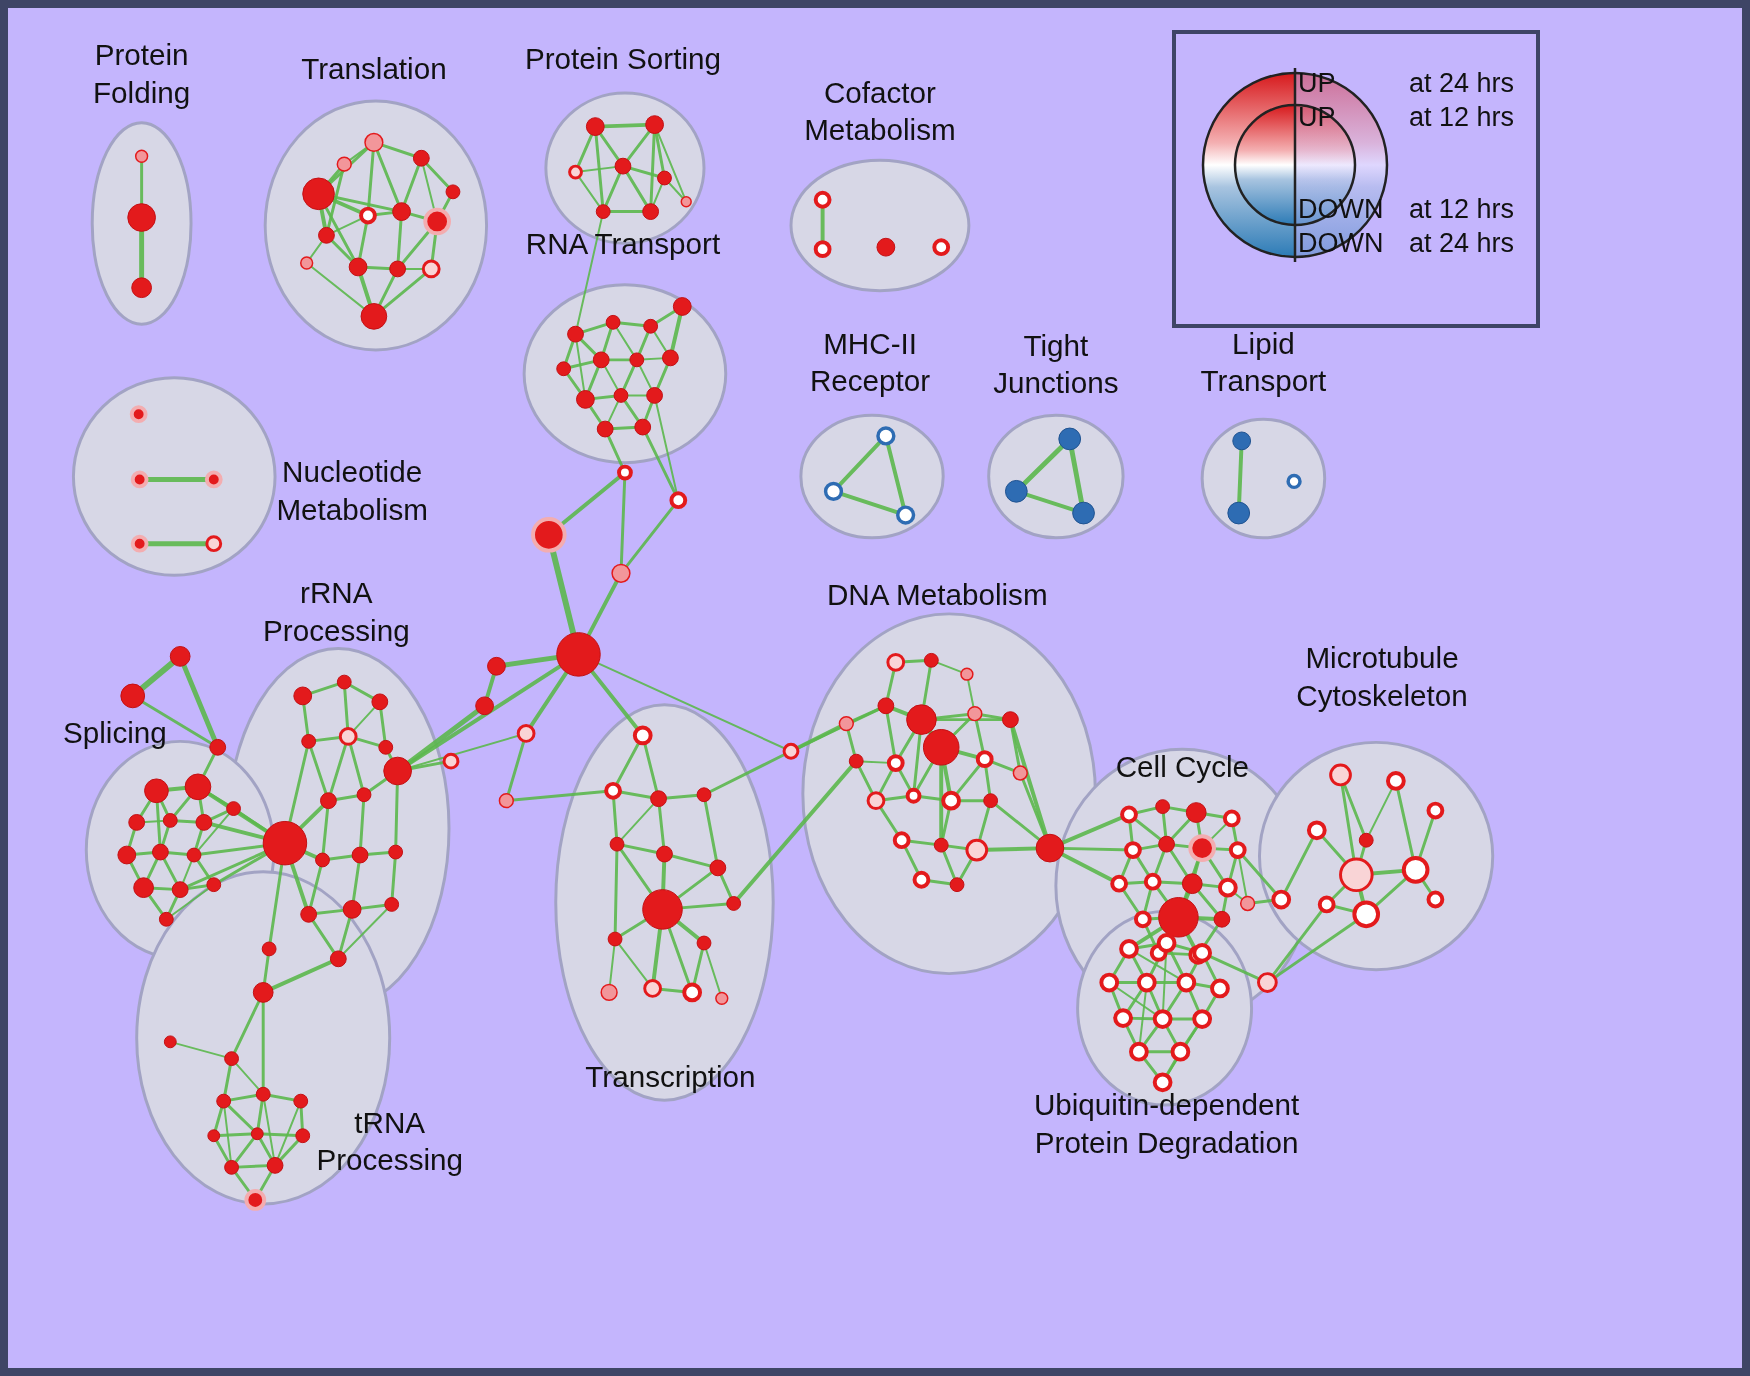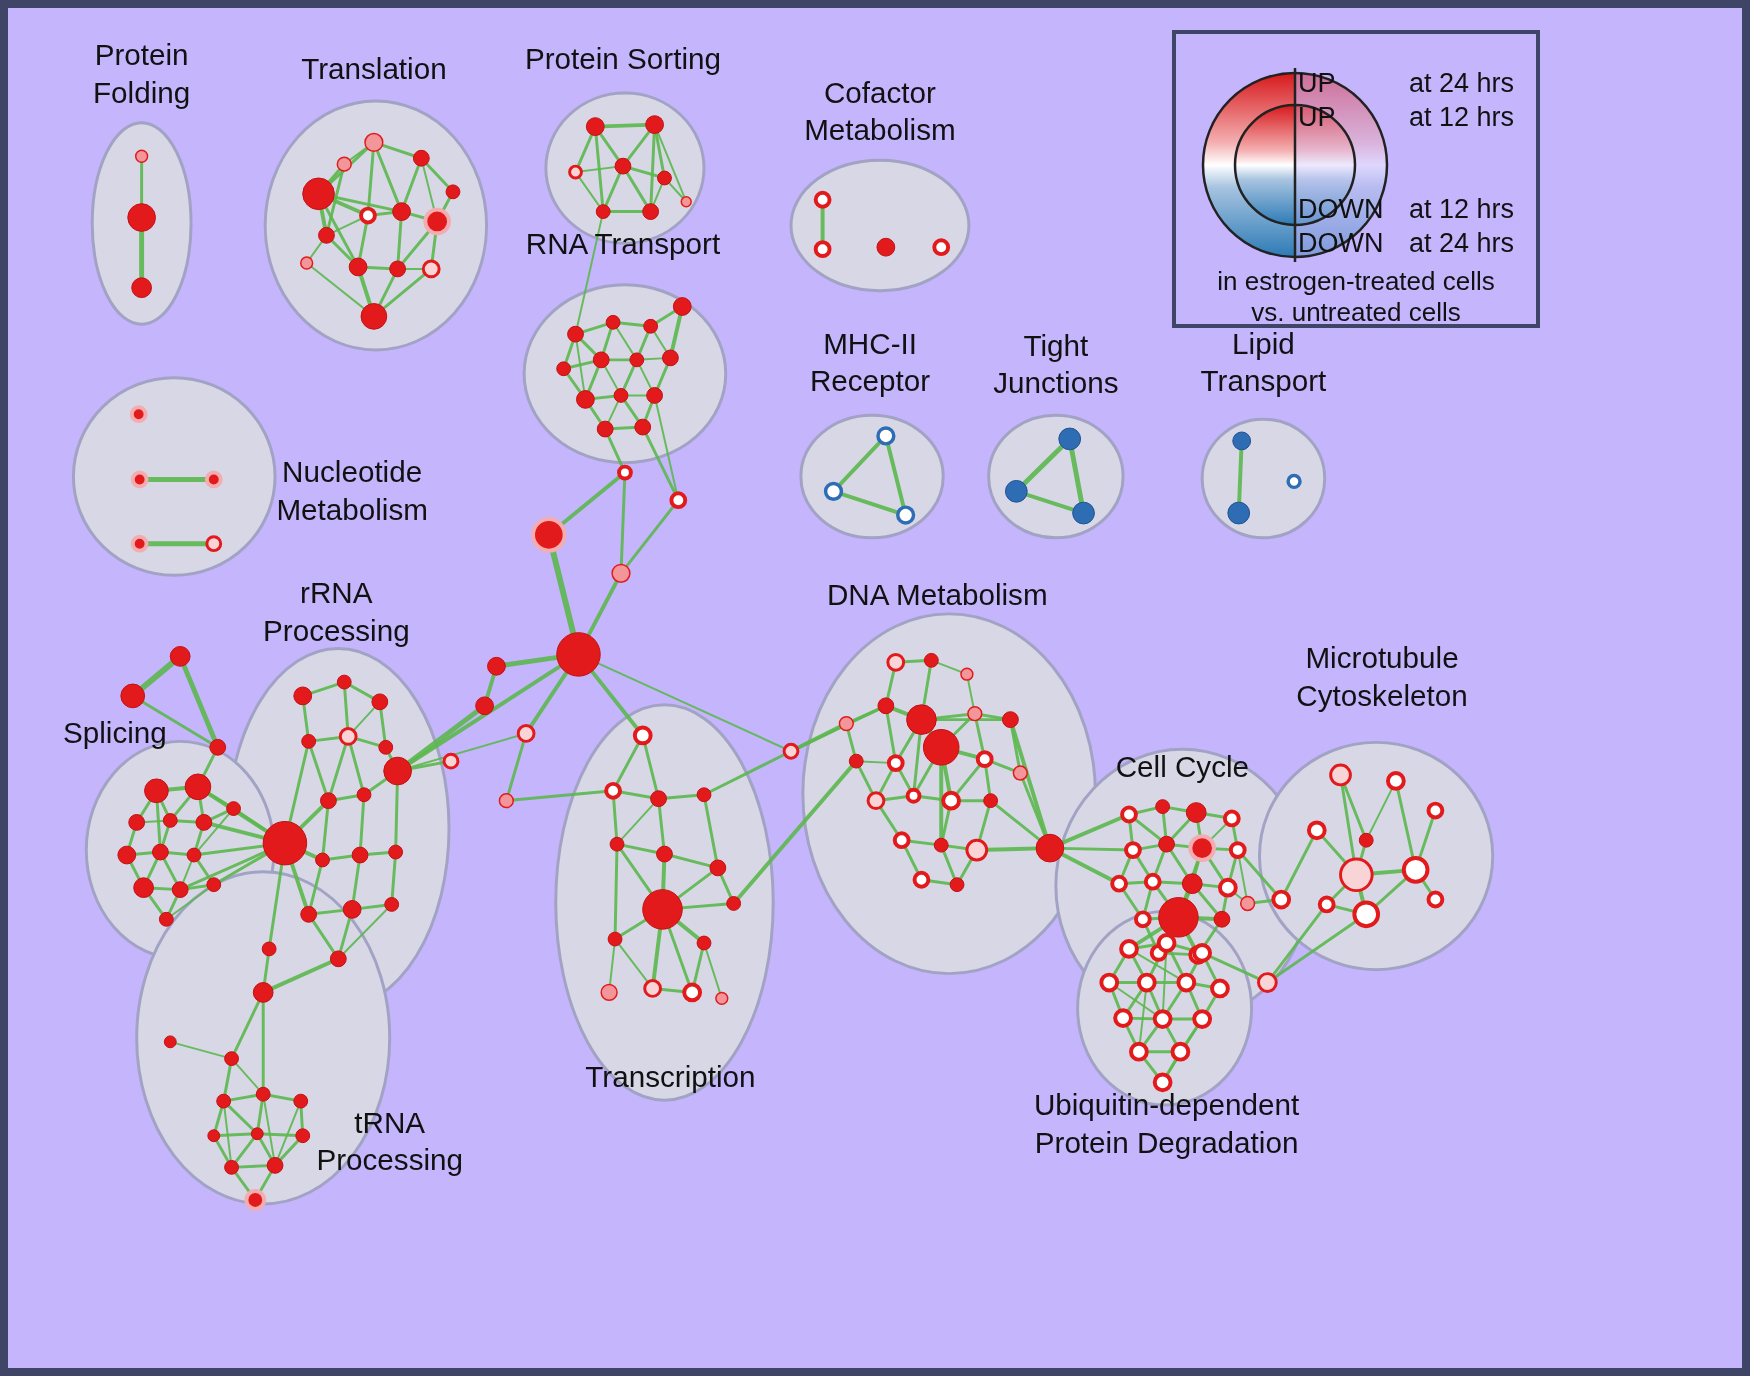--- a/index.html
+++ b/index.html
@@ -671,19 +671,15 @@
       <span>at 12 hrs</span>
     </div>
     <div class="lrow r3">
       <span>DOWN</span>
       <span>at 12 hrs</span>
     </div>
     <div class="lrow r4">
       <span>DOWN</span>
       <span>at 24 hrs</span>
     </div>
-    <div class="lcap">
-      <div>in estrogen-treated cells</div>
-      <div>vs. untreated cells</div>
-    </div>
   </div>
 
 </div>
 
 </body></html>

